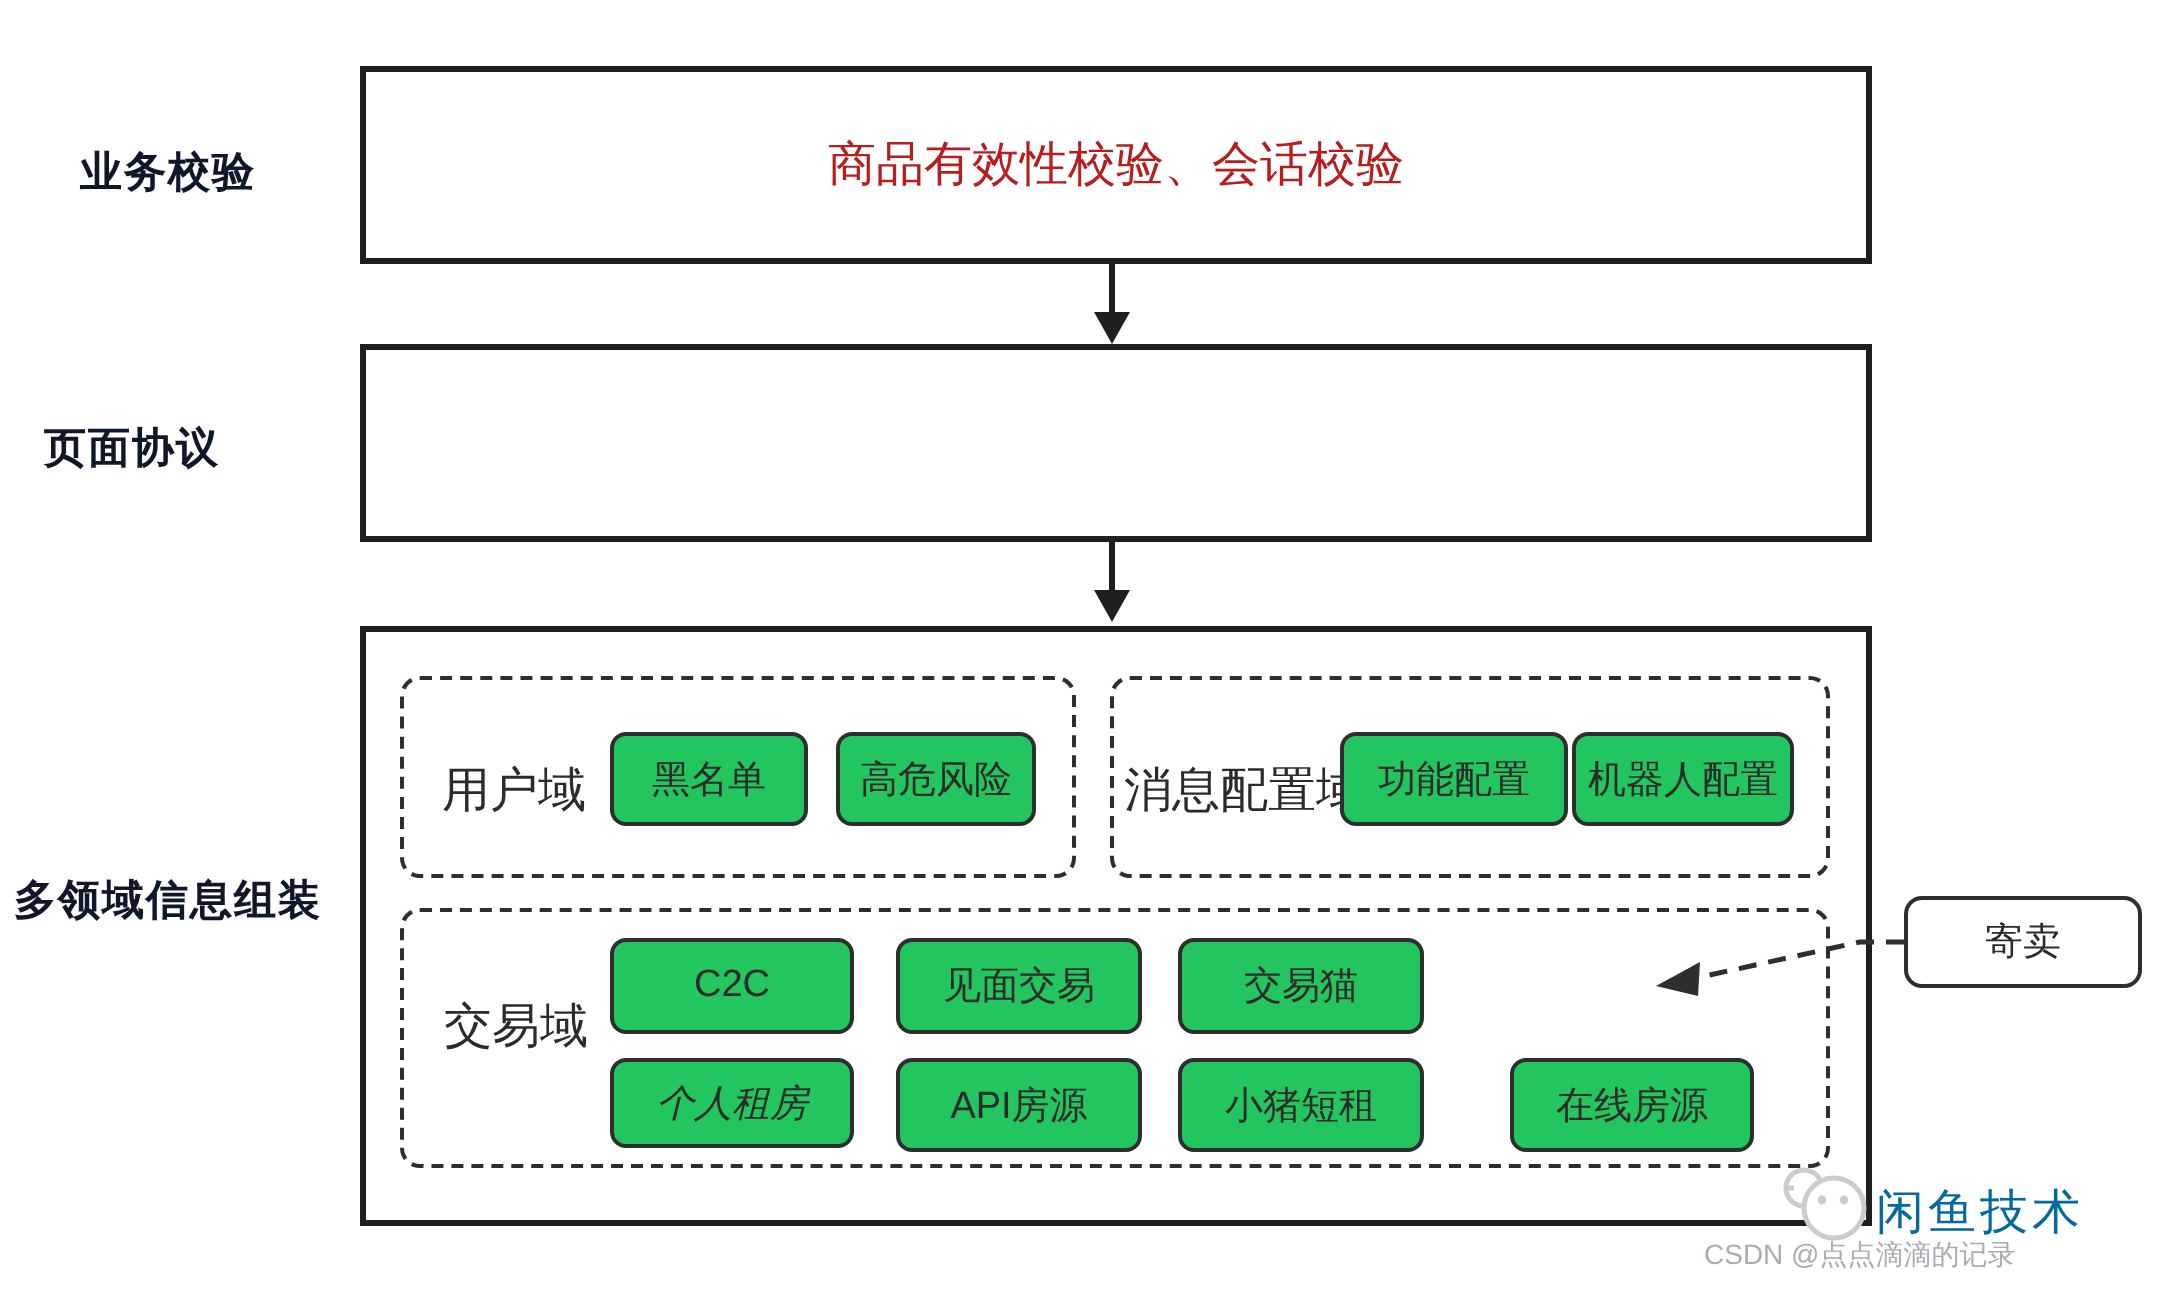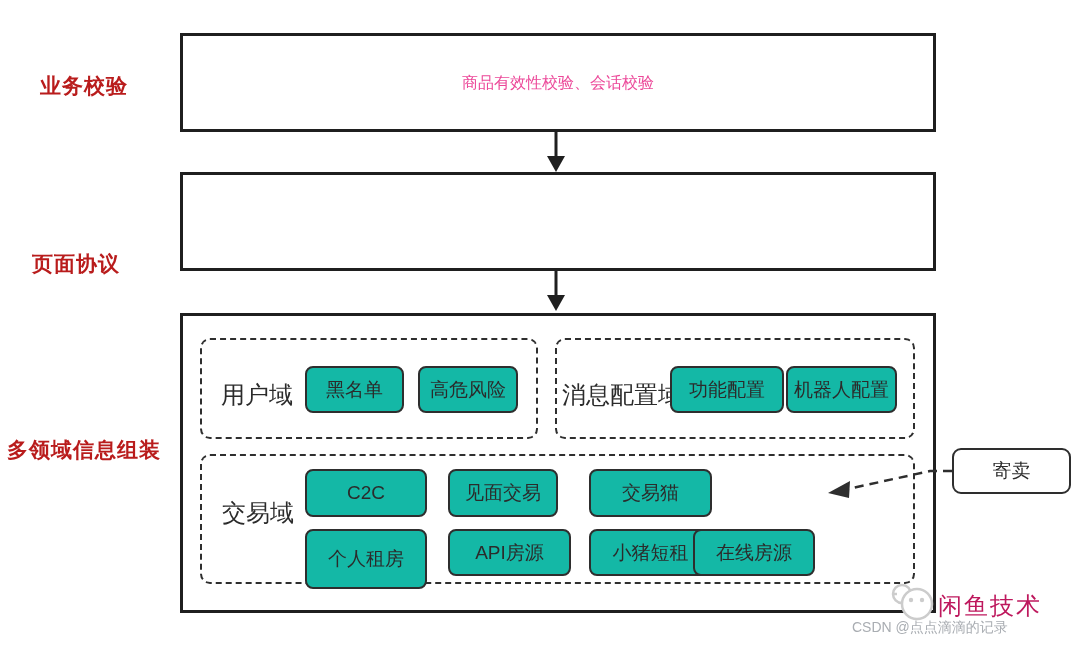--- a/index.html
+++ b/index.html
@@ -4,63 +4,63 @@
 <style>
   html,body{margin:0;padding:0;}
   body{
     width:1080px;height:655px;background:#ffffff;position:relative;overflow:hidden;
     font-family:"Liberation Sans","DejaVu Sans",sans-serif;color:#2b2b2b;
   }
   .abs{position:absolute;box-sizing:border-box;}
   
   .stage-label{
     position:absolute;box-sizing:border-box;
-    font-size:21px;font-weight:bold;color:#b91c1c;letter-spacing:1px;
+    font-size:21px;font-weight:bold;color:#0f172a;letter-spacing:1px;
     text-align:center;white-space:nowrap;
   }
   
   .solid-box{
     position:absolute;box-sizing:border-box;border:3px solid #1f1f1f;background:#fff;
     display:flex;align-items:center;justify-content:center;flex-direction:column;
   }
-  .solid-box .line{font-size:16px;color:#ec4899;line-height:31px;text-align:right;}
+  .solid-box .line{font-size:24px;color:#b91c1c;line-height:31px;text-align:right;}
   
   .dashed-box{
     position:absolute;box-sizing:border-box;border:2.5px dashed #2e2e2e;border-radius:10px;background:transparent;
   }
   .domain-label{
     position:absolute;font-size:24px;color:#2b2b2b;white-space:nowrap;
   }
   
   .chip{
-    position:absolute;box-sizing:border-box;border:2.5px solid #2e2e2e;border-radius:8px;background:#14b8a6;
+    position:absolute;box-sizing:border-box;border:2.5px solid #2e2e2e;border-radius:8px;background:#22c55e;
     display:flex;align-items:center;justify-content:center;
     font-size:19px;color:#2b2b2b;white-space:nowrap;
   }
   
   .callout{
     position:absolute;box-sizing:border-box;border:2.5px solid #2e2e2e;border-radius:9px;background:#fff;
     display:flex;align-items:center;justify-content:center;font-size:19px;color:#2b2b2b;
   }
   svg.overlay{position:absolute;left:0;top:0;pointer-events:none;}
   
   .wm-brand{
     position:absolute;left:938px;top:590px;font-size:24px;letter-spacing:2px;
-    color:#be185d;white-space:nowrap;
+    color:#0369a1;white-space:nowrap;
   }
   .wm-csdn{
     position:absolute;left:852px;top:619px;font-size:14px;
     color:#a9adb2;white-space:nowrap;
   }
 </style>
 </head>
 <body>
 
 <div class="stage-label" style="left:38px;top:72px;width:92px;">业务校验</div>
-<div class="stage-label" style="left:30px;top:210px;width:92px;margin-top:40px;">页面协议</div>
+<div class="stage-label" style="left:20px;top:210px;width:92px;">页面协议</div>
 <div class="stage-label" style="left:4px;top:436px;width:160px;">多领域信息组装</div>
 
 <div class="solid-box" style="left:180px;top:33px;width:756px;height:99px;">
   <div class="line">商品有效性校验、会话校验</div>
 </div>
 
 <div class="solid-box" style="left:180px;top:172px;width:756px;height:99px;">
 </div>
 
 <div class="solid-box" style="left:180px;top:313px;width:756px;height:300px;"></div>
@@ -72,27 +72,27 @@
 
 <div class="dashed-box" style="left:555px;top:338px;width:360px;height:101px;"></div>
 <div class="domain-label" style="left:562px;top:379px;">消息配置域</div>
 <div class="chip" style="left:670px;top:366px;width:114px;height:47px;">功能配置</div>
 <div class="chip" style="left:786px;top:366px;width:111px;height:47px;">机器人配置</div>
 
 <div class="dashed-box" style="left:200px;top:454px;width:715px;height:130px;"></div>
 <div class="domain-label" style="left:222px;top:497px;">交易域</div>
 
 <div class="chip" style="left:305px;top:469px;width:122px;height:48px;">C2C</div>
-<div class="chip" style="left:448px;top:469px;width:110px;height:48px;">见面交易</div>
+<div class="chip" style="left:448px;top:469px;width:123px;height:48px;">见面交易</div>
 <div class="chip" style="left:589px;top:469px;width:123px;height:48px;">交易猫</div>
 
-<div class="chip" style="left:305px;top:529px;width:122px;height:60px;">个人租房</div>
+<div class="chip" style="left:305px;top:529px;width:122px;height:45px;font-style:italic;">个人租房</div>
 <div class="chip" style="left:448px;top:529px;width:123px;height:47px;">API房源</div>
 <div class="chip" style="left:589px;top:529px;width:123px;height:47px;">小猪短租</div>
-<div class="chip" style="left:693px;top:529px;width:122px;height:47px;">在线房源</div>
+<div class="chip" style="left:755px;top:529px;width:122px;height:47px;">在线房源</div>
 
 <div class="callout" style="left:952px;top:448px;width:119px;height:46px;">寄卖</div>
 
 <svg class="overlay" width="1080" height="655" viewBox="0 0 1080 655">
 
   <g>
     <line x1="556" y1="132" x2="556" y2="158" stroke="#1f1f1f" stroke-width="3"></line>
     <polygon points="547,156 565,156 556,172" fill="#1f1f1f"></polygon>
   </g>
 

